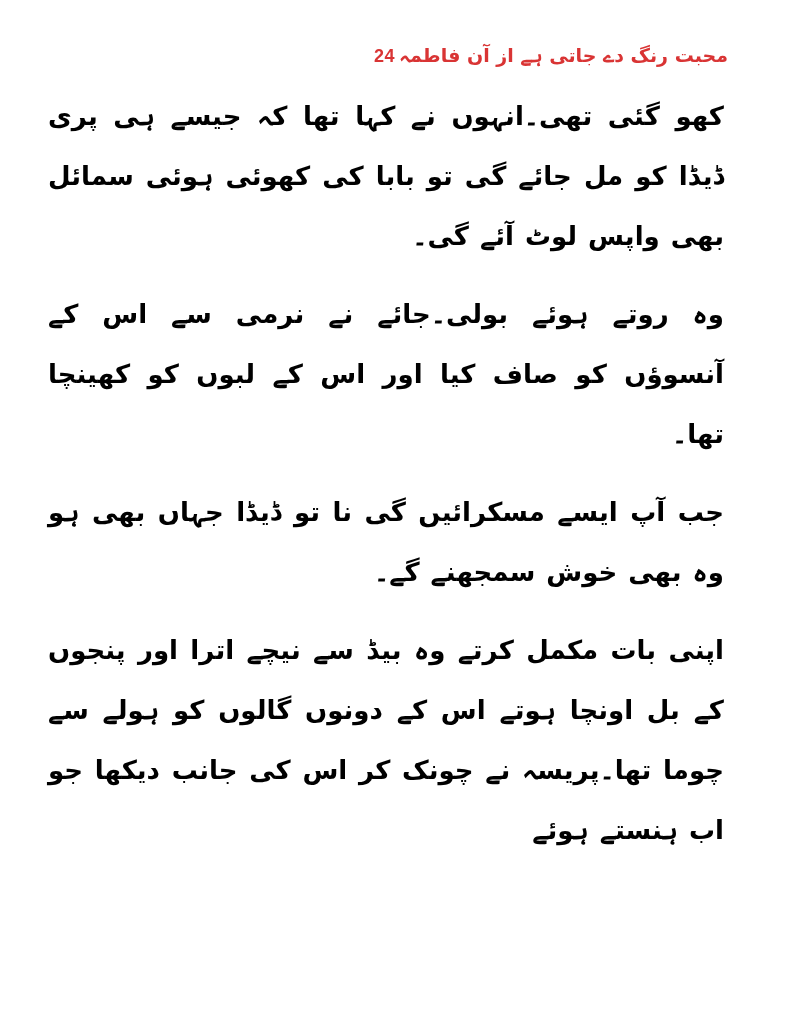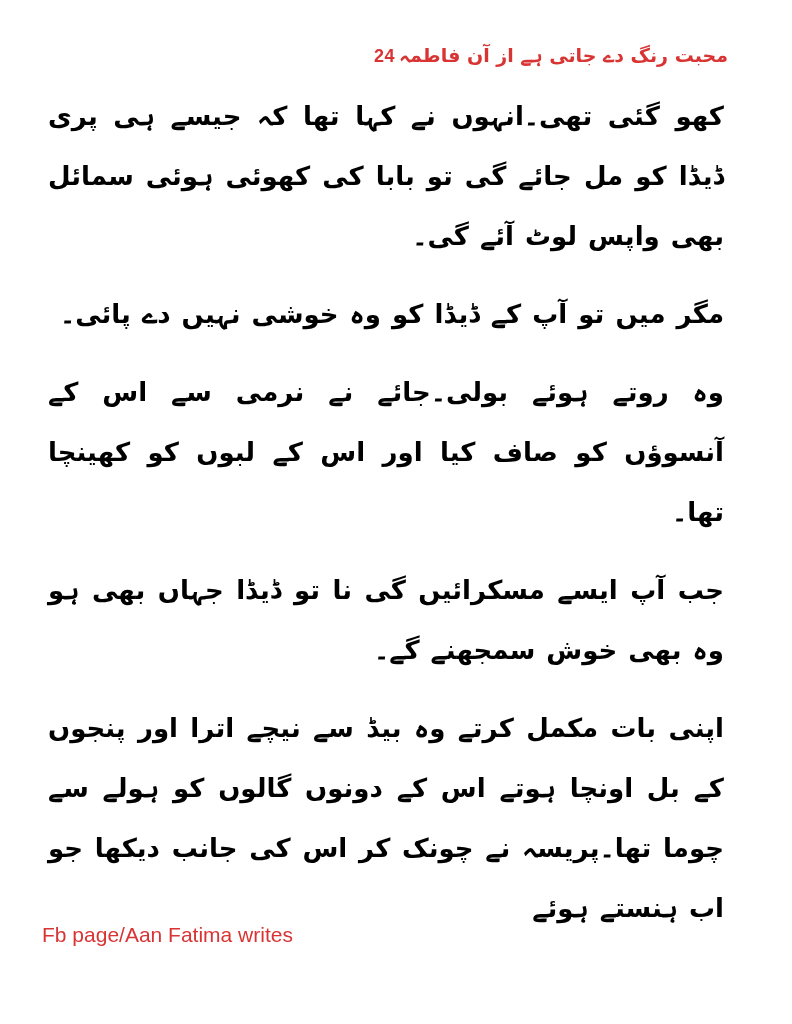--- a/index.html
+++ b/index.html
@@ -80,23 +80,21 @@
 
 <div class="page">
 
   <div class="header">
     <span class="page-num">24</span>
     <span class="book-title" dir="rtl">محبت رنگ دے جاتی ہے از آن فاطمہ</span>
   </div>
 
   <div class="story">
     <p dir="rtl">کھو گئی تھی۔انہوں نے کہا تھا کہ جیسے ہی پری ڈیڈا کو مل جائے گی تو بابا کی کھوئی ہوئی سمائل بھی واپس لوٹ آئے گی۔</p>
-    <p dir="rtl">مگر میں تو آپ کے ڈیڈا کو وہ خوشی نہیں دے پائی۔</p>
     <p dir="rtl">وہ روتے ہوئے بولی۔جائے نے نرمی سے اس کے آنسوؤں کو صاف کیا اور اس کے لبوں کو کھینچا تھا۔</p>
     <p dir="rtl">جب آپ ایسے مسکرائیں گی نا تو ڈیڈا جہاں بھی ہو وہ بھی خوش سمجھنے گے۔</p>
     <p dir="rtl">اپنی بات مکمل کرتے وہ بیڈ سے نیچے اترا اور پنجوں کے بل اونچا ہوتے اس کے دونوں گالوں کو ہولے سے چوما تھا۔پریسہ نے چونک کر اس کی جانب دیکھا جو اب ہنستے ہوئے</p>
   </div>
 
   <div class="footer">
-    <div>Fb page/Aan Fatima writes</div>
   </div>
 
 </div>
 
 </body></html>

